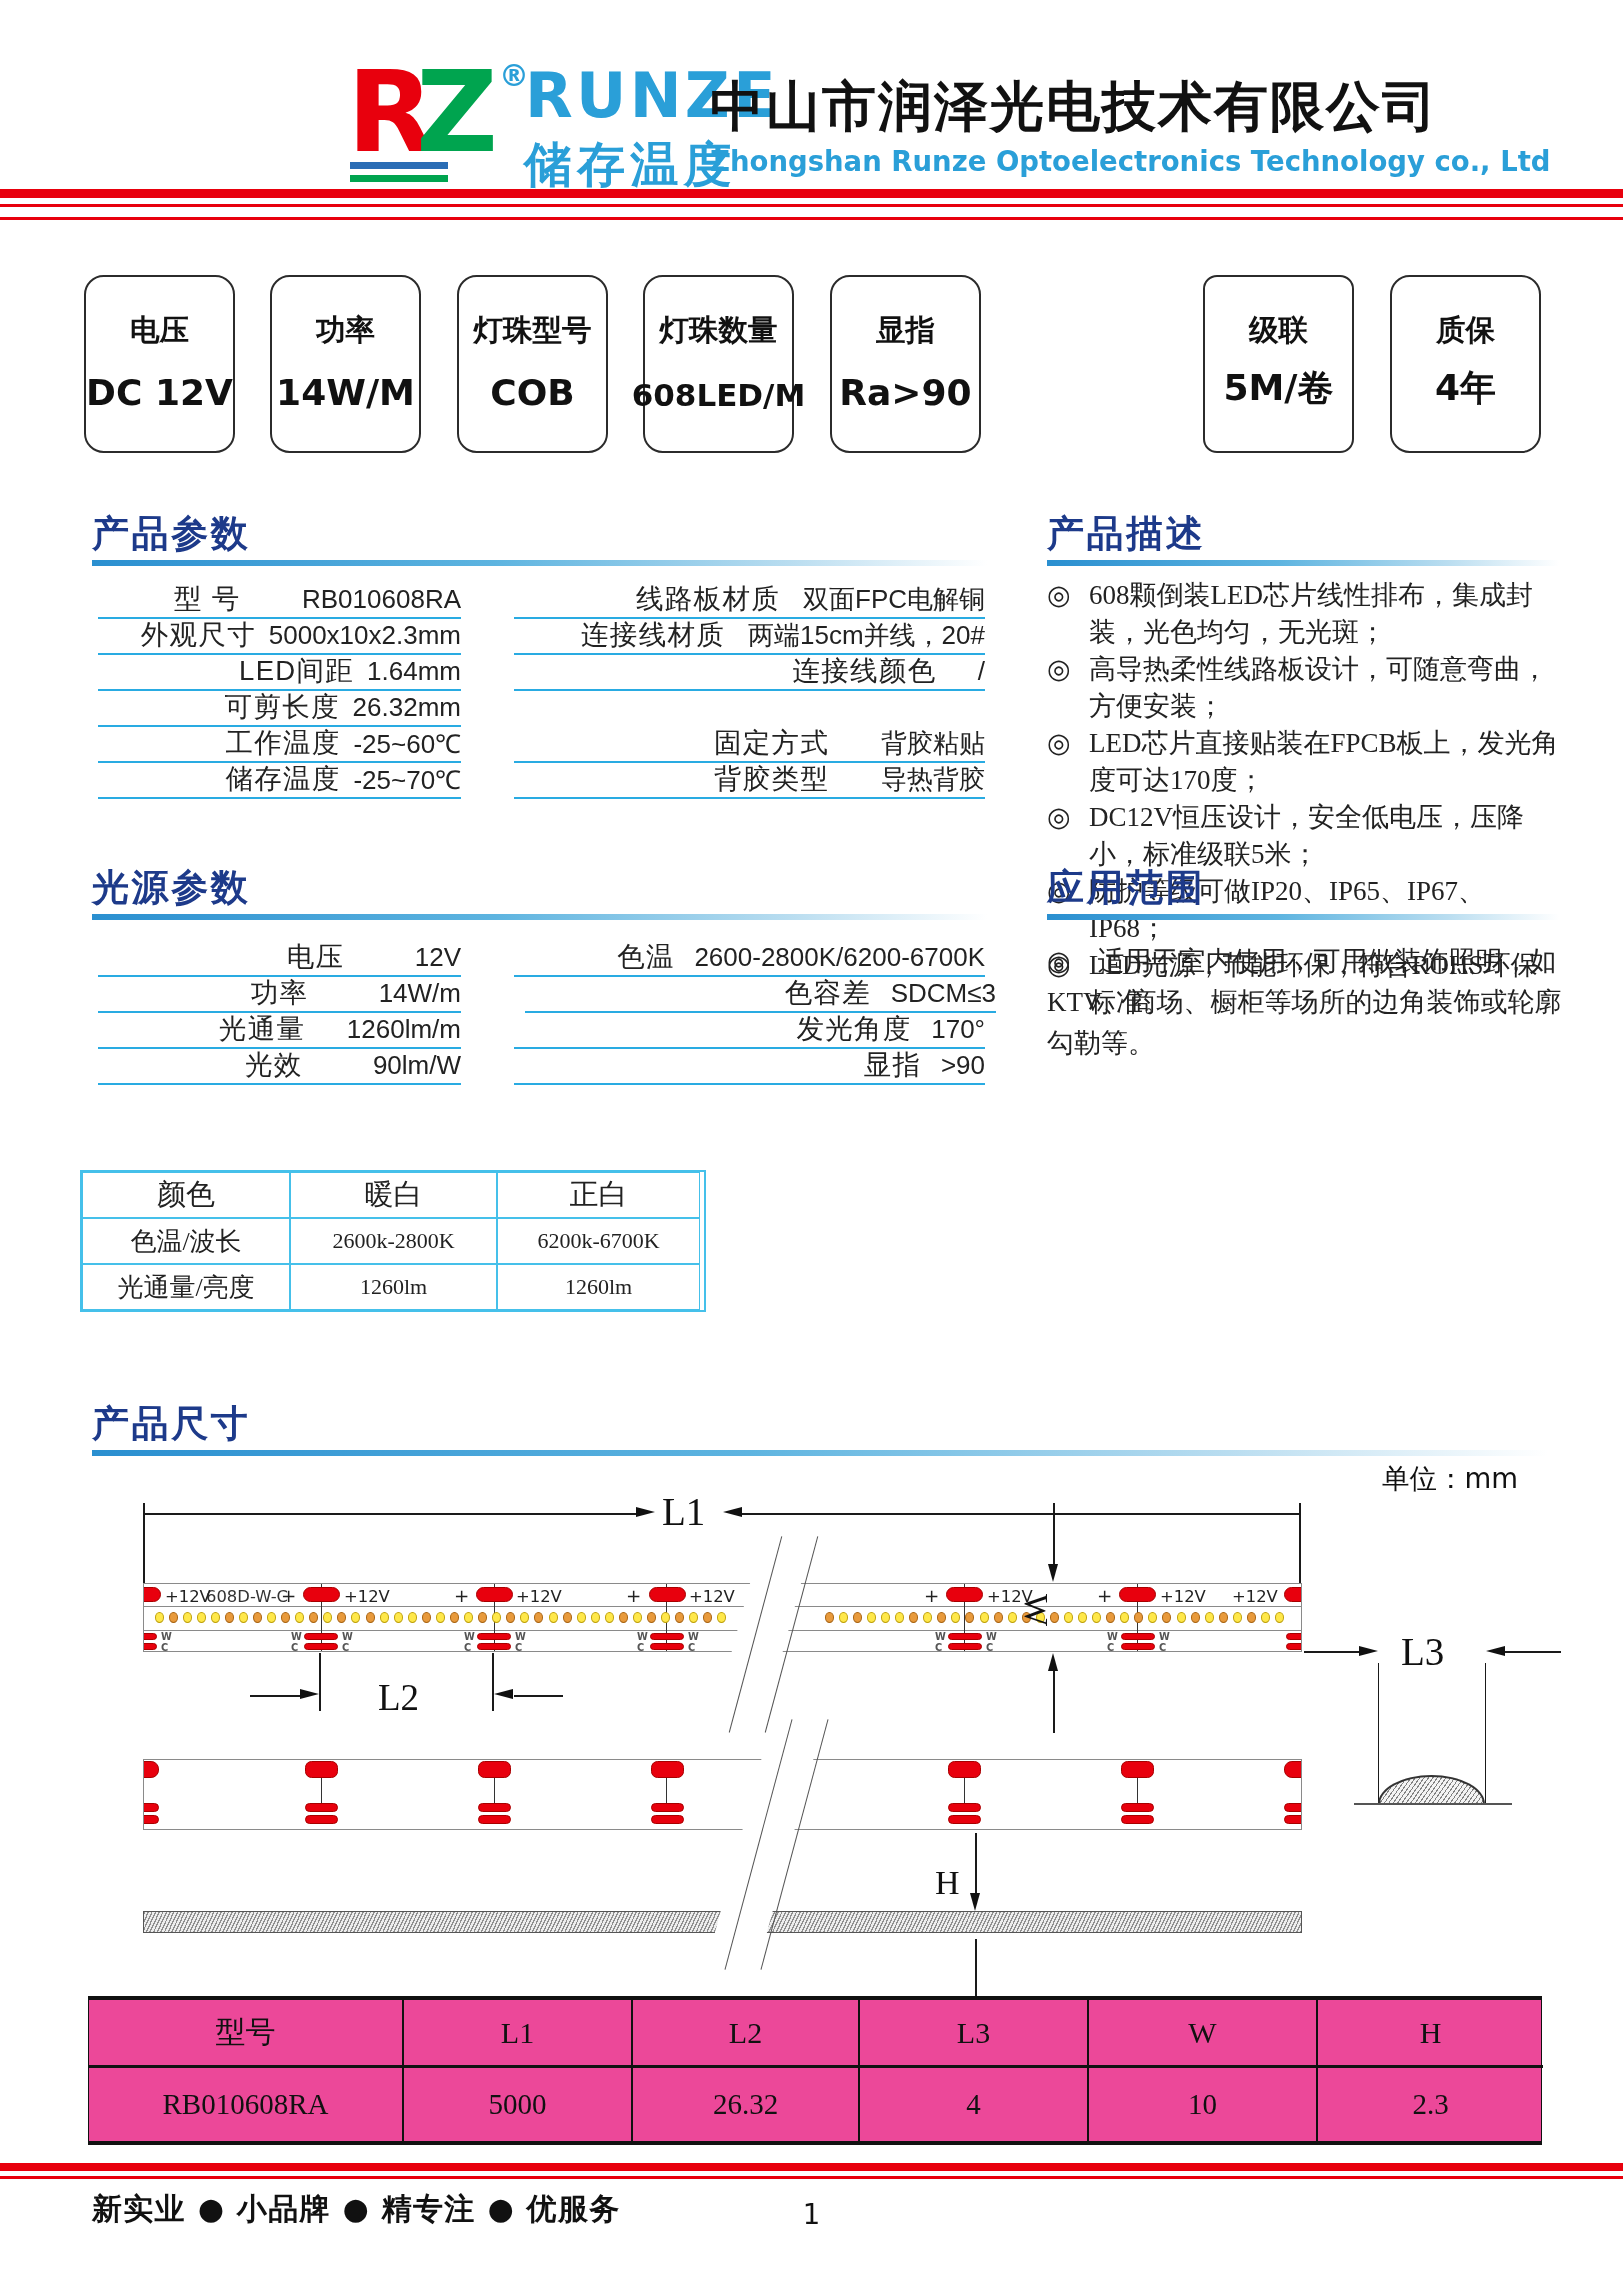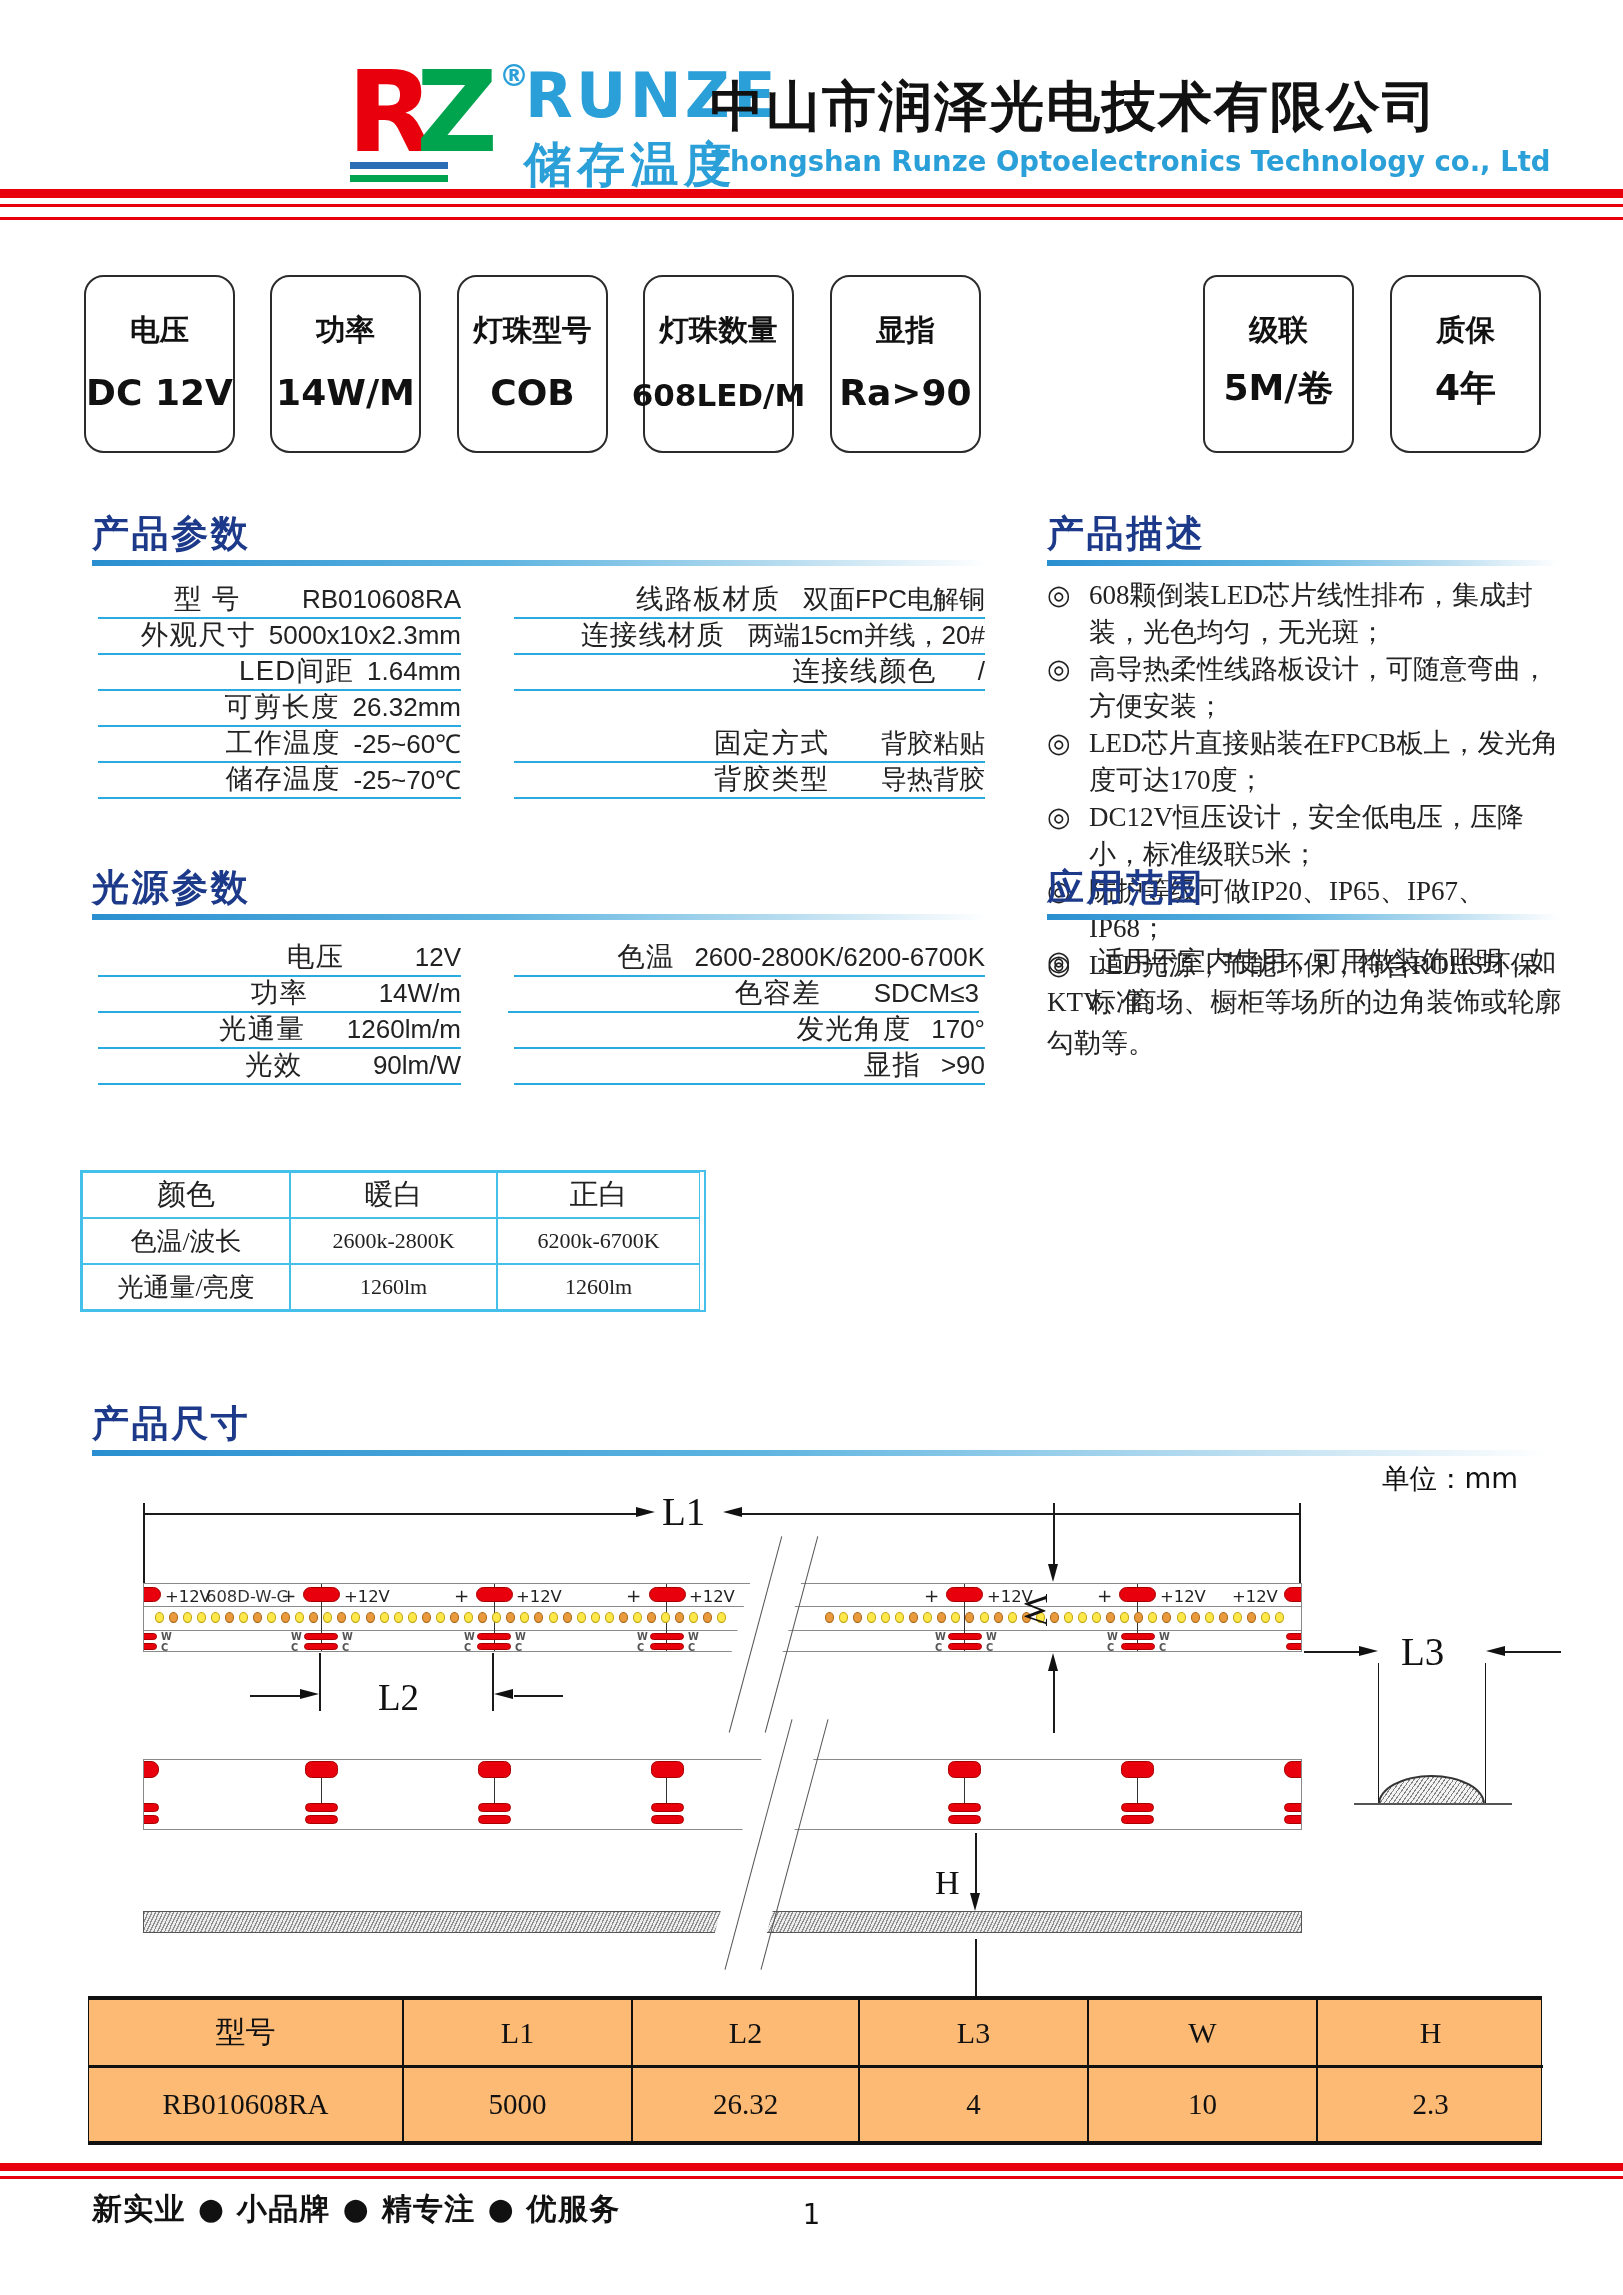--- a/index.html
+++ b/index.html
@@ -64,21 +64,21 @@
   .brk{position:absolute;width:1.3px;background:#555;}
   .brk-mask{position:absolute;background:#fff;}
   .hatch{background-color:#f3f3f3;background-image:repeating-linear-gradient(125deg,rgba(70,70,70,.65) 0 1px,transparent 1px 3.6px);}
   .hbar{position:absolute;left:143px;width:1159px;height:21.6px;border:1.3px solid #555;box-sizing:border-box;
         background-color:#efefef;background-image:repeating-linear-gradient(115deg,#8f8f8f 0 1.3px,#ededed 1.3px 3.3px);}
   .dome{position:absolute;border:2px solid #333;border-bottom:none;border-radius:50% 50% 0 0 / 100% 100% 0 0;box-sizing:border-box;}
   .unit-label{position:absolute;font-size:27.5px;font-weight:500;color:#111;}
   
   .dtable{position:absolute;left:88px;top:1996px;width:1454px;border-top:4.6px solid #111;border-bottom:4.6px solid #111;
           border-left:1.3px solid #111;border-right:1.3px solid #111;display:grid;
-          grid-template-columns:313px 229px 227px 229px 229px 227px;background:#fdba74;box-sizing:border-box;}
+          grid-template-columns:313px 229px 227px 229px 229px 227px;background:#ec4899;box-sizing:border-box;}
   .dtable .dcell{display:flex;align-items:center;justify-content:center;height:65px;border-left:2.6px solid #111;
           font-family:"Liberation Serif","DejaVu Serif",serif;font-size:30px;color:#111;}
   .dtable .dcell.first{border-left:none;}
   .dtable .hrow{border-bottom:3.9px solid #111;}
   .dtable .drow{height:73px;font-size:29px;}
   
   .slogan{position:absolute;left:92px;top:2189px;font-size:30px;font-weight:bold;color:#111;letter-spacing:1.3px;}
   .pageno{position:absolute;left:792px;top:2198px;width:39px;text-align:center;font-size:27.5px;color:#111;}
 </style>
 </head>
@@ -224,21 +224,21 @@
     </div>
   <div class="prow" style="left:98px;top:1047px;width:363px;">
       <span class="plabel lw195">光效</span>
       <span class="pvalue">90lm/W</span>
     </div>
 
   <div class="prow" style="left:514px;top:939px;width:471px;">
       <span class="plabel lw255 ralign">色温</span>
       <span class="pvalue">2600-2800K/6200-6700K</span>
     </div>
-  <div class="prow" style="left:508px;top:975px;width:471px;gap:33px;">
+  <div class="prow" style="left:525px;top:975px;width:471px;">
       <span class="plabel lw255 ralign">色容差</span>
       <span class="pvalue">SDCM≤3</span>
     </div>
   <div class="prow" style="left:514px;top:1011px;width:471px;">
       <span class="plabel lw255 ralign">发光角度</span>
       <span class="pvalue">170°</span>
     </div>
   <div class="prow" style="left:514px;top:1047px;width:471px;">
       <span class="plabel lw255 ralign">显指</span>
       <span class="pvalue">&gt;90</span>

